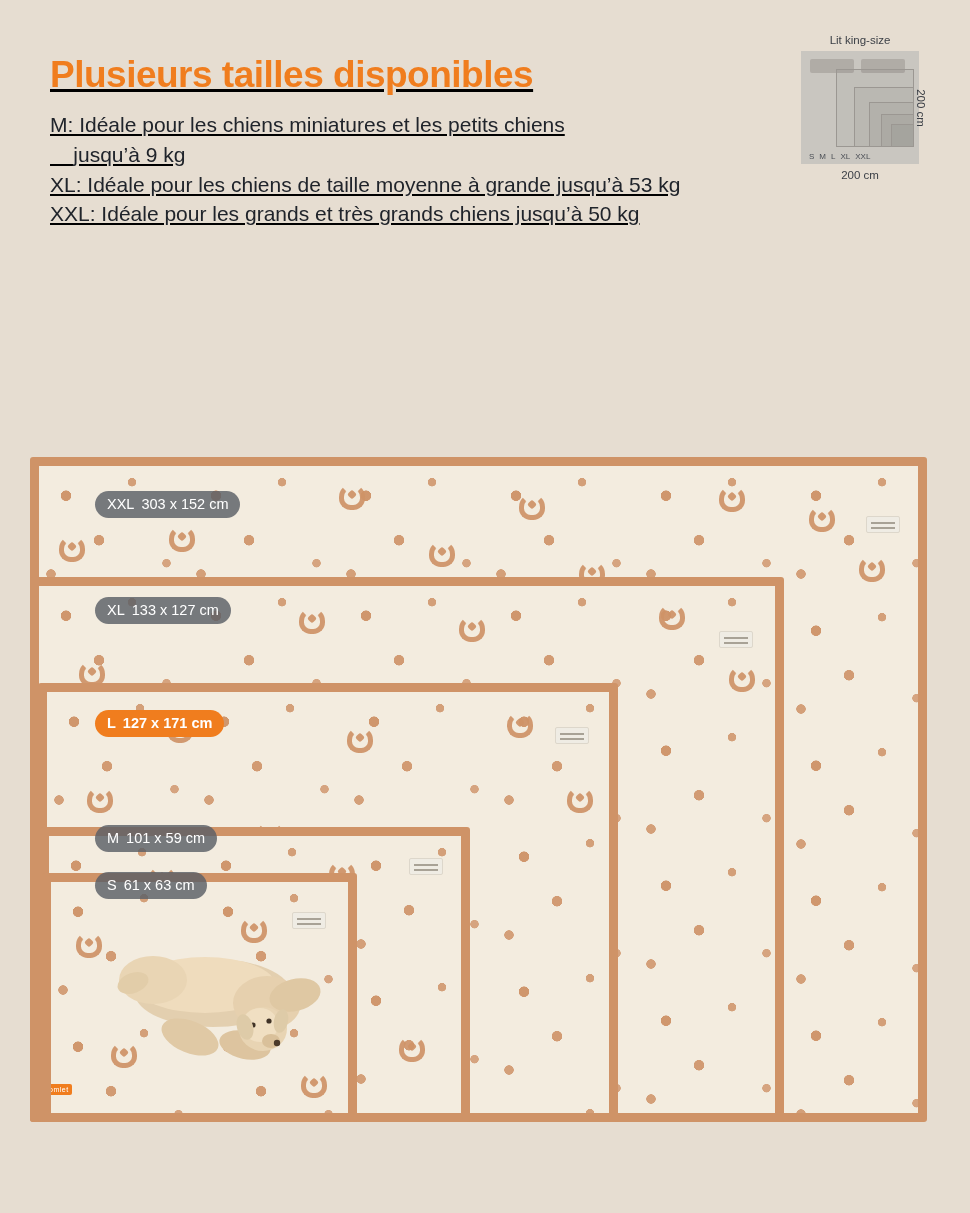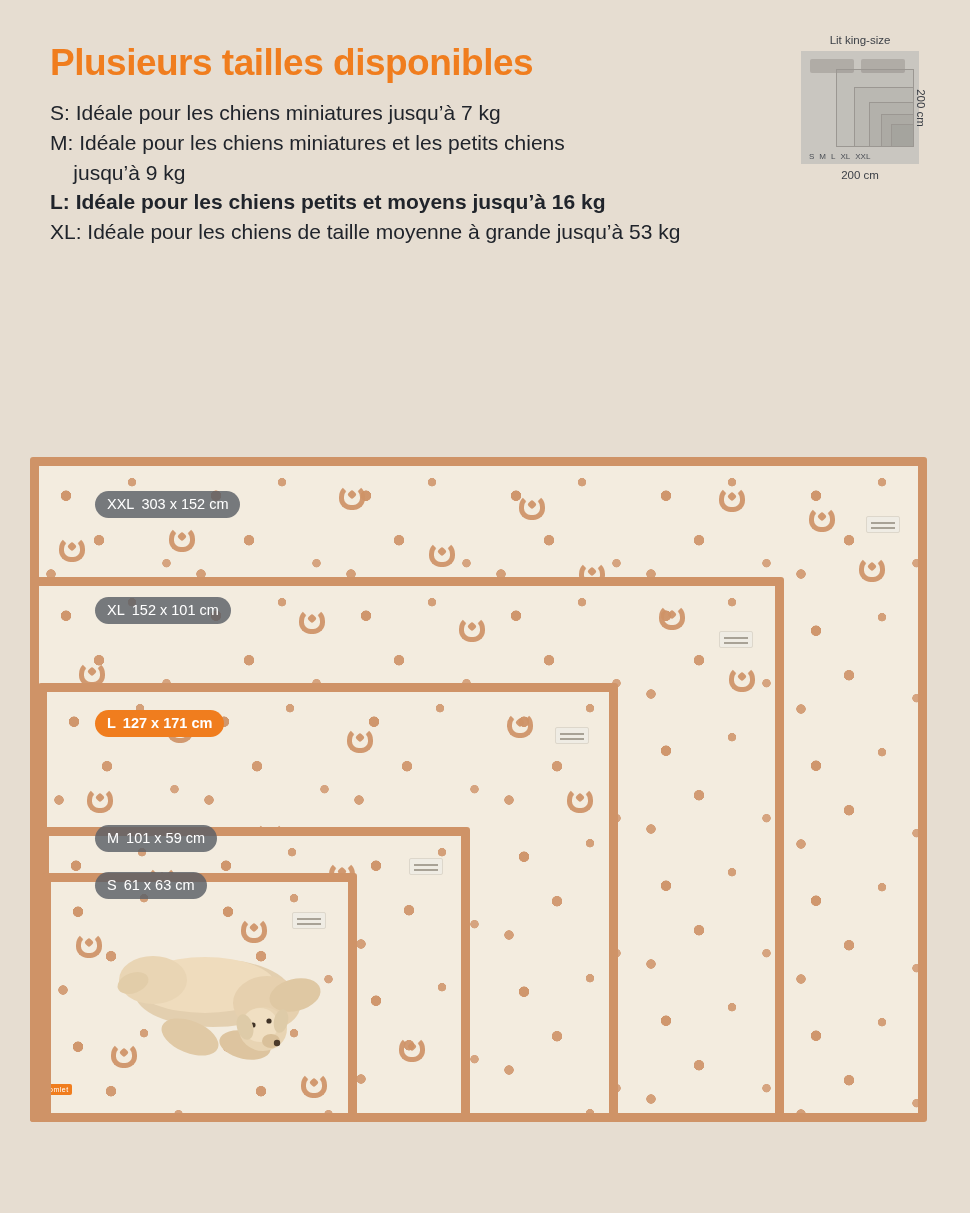--- a/index.html
+++ b/index.html
@@ -11,22 +11,23 @@
   }
   .page {
     position: relative;
     width: 970px; height: 1213px;
     background: #e6ddd1;
   }
 
   
   .header {
     position: absolute;
-    left: 50px; top: 42px;
+    left: 50px; top: 54px;
     width: 870px;
+    text-decoration: underline;
   }
   .title {
     color: #f07d1e;
     font-size: 37px;
     font-weight: bold;
     letter-spacing: -0.5px;
     margin-bottom: 14px;
   }
   .size-line {
     font-size: 21px;
@@ -185,25 +186,24 @@
     pointer-events: none;
   }
 </style>
 </head>
 <body>
 
 <div class="page">
 
   <div class="header">
     <div class="title">Plusieurs tailles disponibles</div>
-    <div class="size-line">S: Idéale pour les chiens miniatures jusqu’à 7 kg</div>
     <div class="size-line">M: Idéale pour les chiens miniatures et les petits chiens
     jusqu’à 9 kg</div>
-    <div class="size-line bold">L: Idéale pour les chiens petits et moyens jusqu’à 16 kg</div>
     <div class="size-line">XL: Idéale pour les chiens de taille moyenne à grande jusqu’à 53 kg</div>
+    <div class="size-line">XXL: Idéale pour les grands et très grands chiens jusqu’à 50 kg</div>
   </div>
 
   <div class="kingbox">
     <div class="king-caption">Lit king-size</div>
     <div class="king-diagram">
       <div class="pillow p1"></div>
       <div class="pillow p2"></div>
       <div class="nest n-xxl"></div>
       <div class="nest n-xl"></div>
       <div class="nest n-l"></div>
@@ -303,21 +303,21 @@
         <ellipse cx="38" cy="58" rx="16" ry="10" fill="#e2cda9" transform="rotate(-20 38 58)"></ellipse>
       </g>
     </svg>
 
     <div class="pill" style="left:95px; top:36px;">
       <span class="pk">XXL</span>
       <span>303 x 152 cm</span>
     </div>
     <div class="pill" style="left:95px; top:142px;">
       <span class="pk">XL</span>
-      <span>152 x 101 cm</span>
+      <span>133 x 127 cm</span>
     </div>
     <div class="pill active" style="left:95px; top:255px;">
       <span class="pk">L</span>
       <span>127 x 171 cm</span>
     </div>
     <div class="pill" style="left:95px; top:370px;">
       <span class="pk">M</span>
       <span>101 x 59 cm</span>
     </div>
     <div class="pill" style="left:95px; top:417px;">

